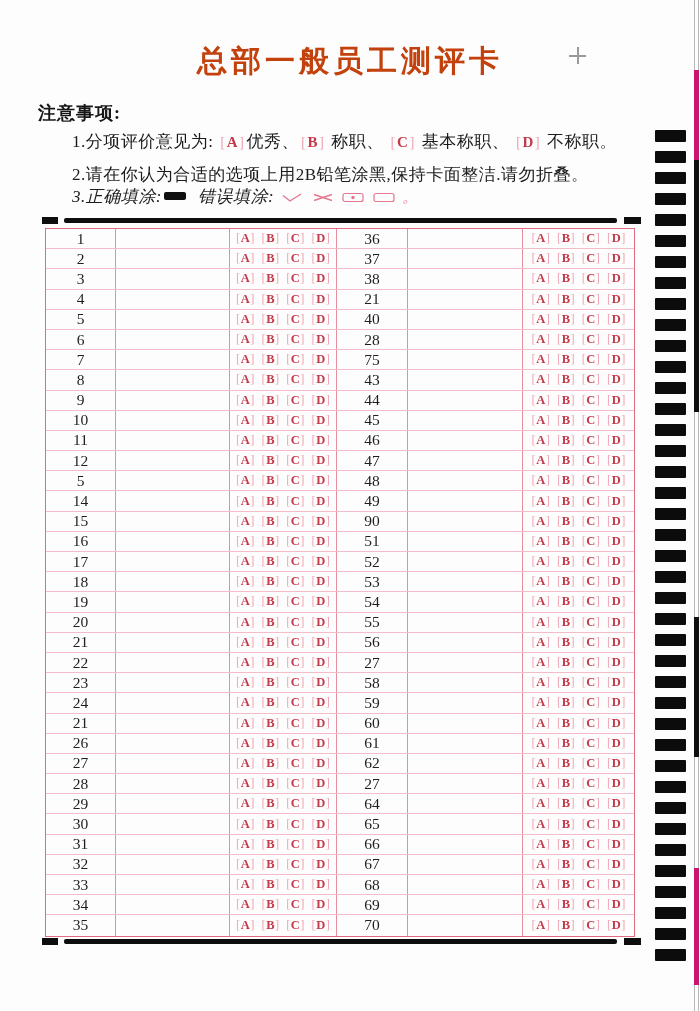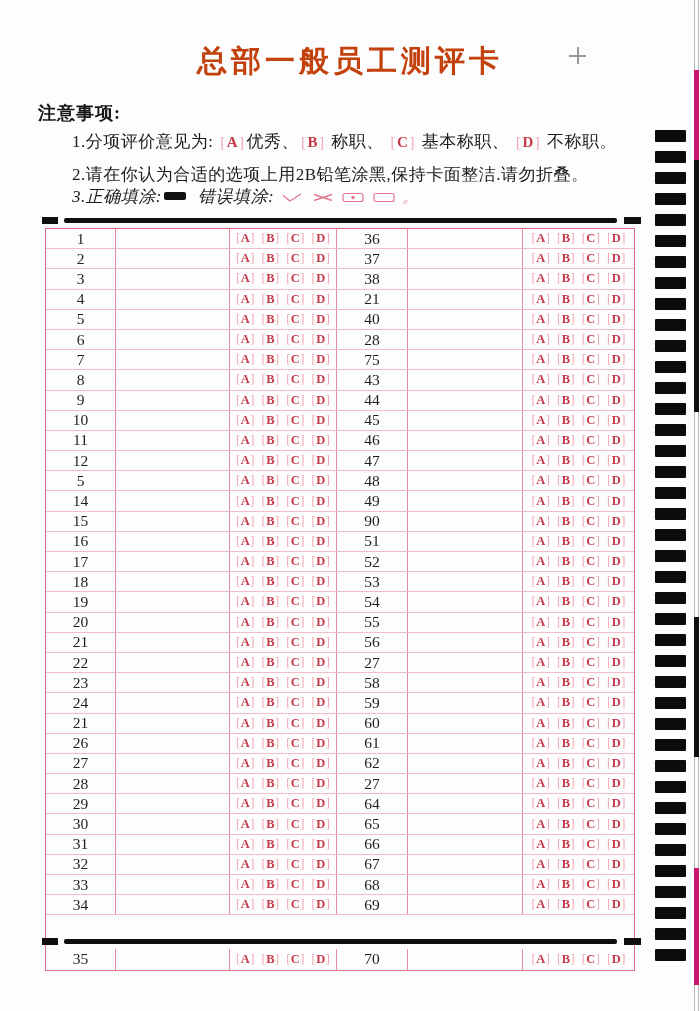--- a/index.html
+++ b/index.html
@@ -51,21 +51,21 @@
     position: absolute; left: 45px; top: 228px; width: 590px;
     border: 1px solid var(--table-border);
     background: #fefdfd;
   }
   .trow {
     display: grid;
     grid-template-columns: 70px 114px 107px 71px 115px 1fr;
     height: 20.2px;
     border-bottom: 1px solid var(--table-inner);
   }
-  .trow:last-child { border-bottom: none; margin-top: 34px; }
+  .trow:last-child { border-bottom: none; }
   .cell { border-right: 1px solid var(--col-line); display: flex; align-items: center; justify-content: center; overflow: hidden; }
   .cell:last-child { border-right: none; }
   .cell.num { font-size: 15.5px; color: #1e1e1e; }
   .cell.opts { font-size: 12.5px; color: var(--accent-red); }
   .opt { margin: 0 3.5px; white-space: nowrap; font-weight: 600; cursor: pointer; }
   .opt::before { content: "["; color: var(--bracket-pink); font-weight: 400; margin-right: 0.5px; }
   .opt::after  { content: "]"; color: var(--bracket-pink); font-weight: 400; margin-left: 0.5px; }
 
   
   .tmark { position: absolute; left: 655px; width: 31px; height: 12px; background: #0c0c0c; border-radius: 1px; }

